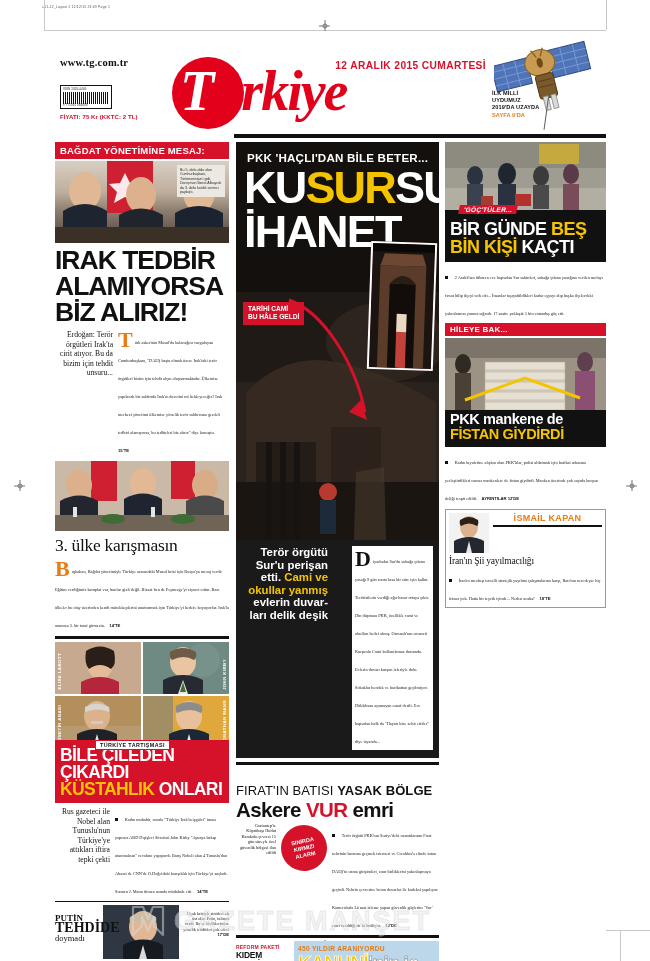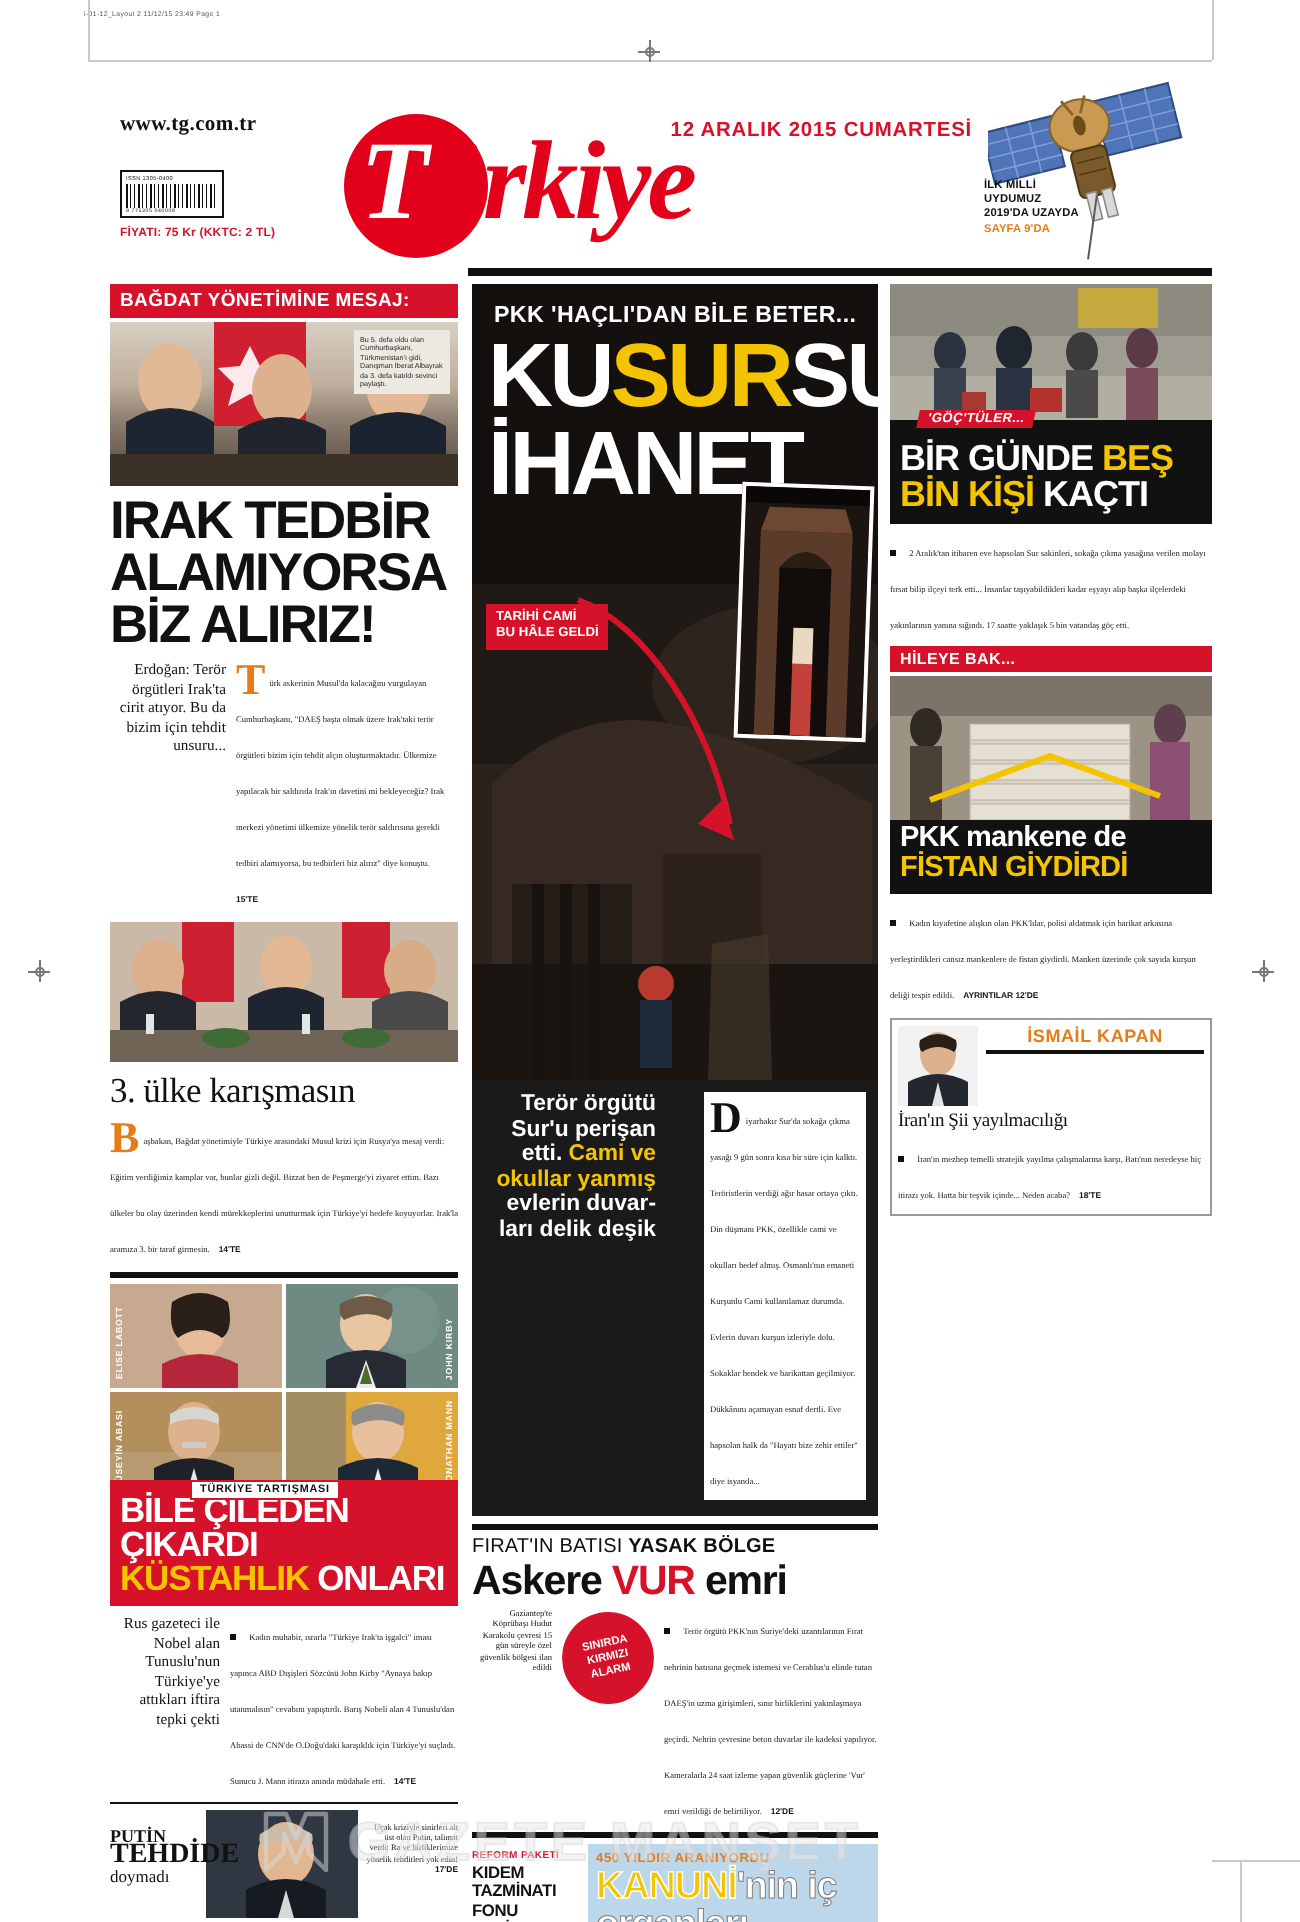--- a/index.html
+++ b/index.html
@@ -375,21 +375,21 @@
           <div class="sub-head">ları delik deşik</div>
         </div>
         <div style="flex:1;background:#fff;padding:3px;">
           <span class="dropcap">D</span>
           <span class="body-txt">iyarbakır Sur'da sokağa çıkma yasağı 9 gün sonra kısa bir süre için kalktı. Teröristlerin verdiği ağır hasar ortaya çıktı. Din düşmanı PKK, özellikle cami ve okulları hedef almış. Osmanlı'nın emaneti Kurşunlu Cami kullanılamaz durumda. Evlerin duvarı kurşun izleriyle dolu. Sokaklar hendek ve barikattan geçilmiyor. Dükkânını açamayan esnaf dertli. Eve hapsolan halk da "Hayatı bize zehir ettiler" diye isyanda...</span>
         </div>
       </div>
 
       <div style="margin-top:4px;">
         <div class="hr-blk"></div>
-        <div style="margin-top:3px;font-size:10px;letter-spacing:.1px;">
+        <div style="margin-top:18px;font-size:13px;letter-spacing:.1px;">
           <span style="font-weight:normal;color:#111;">FIRAT'IN BATISI</span>
           <span style="font-weight:bold;color:#111;">YASAK BÖLGE</span>
         </div>
         <div class="vur-head" style="margin-top:1px;">
           <span>Askere</span>
           <span class="r">VUR</span>
           <span>emri</span>
         </div>
         <div style="display:flex;gap:4px;margin-top:3px;align-items:flex-start;">
           <div style="width:40px;font-family:'Liberation Serif',serif;font-size:4.3px;line-height:5.4px;text-align:right;">Gaziantep'te Köprübaşı Hudut Karakolu çevresi 15 gün süreyle özel güvenlik bölgesi ilan edildi</div>

